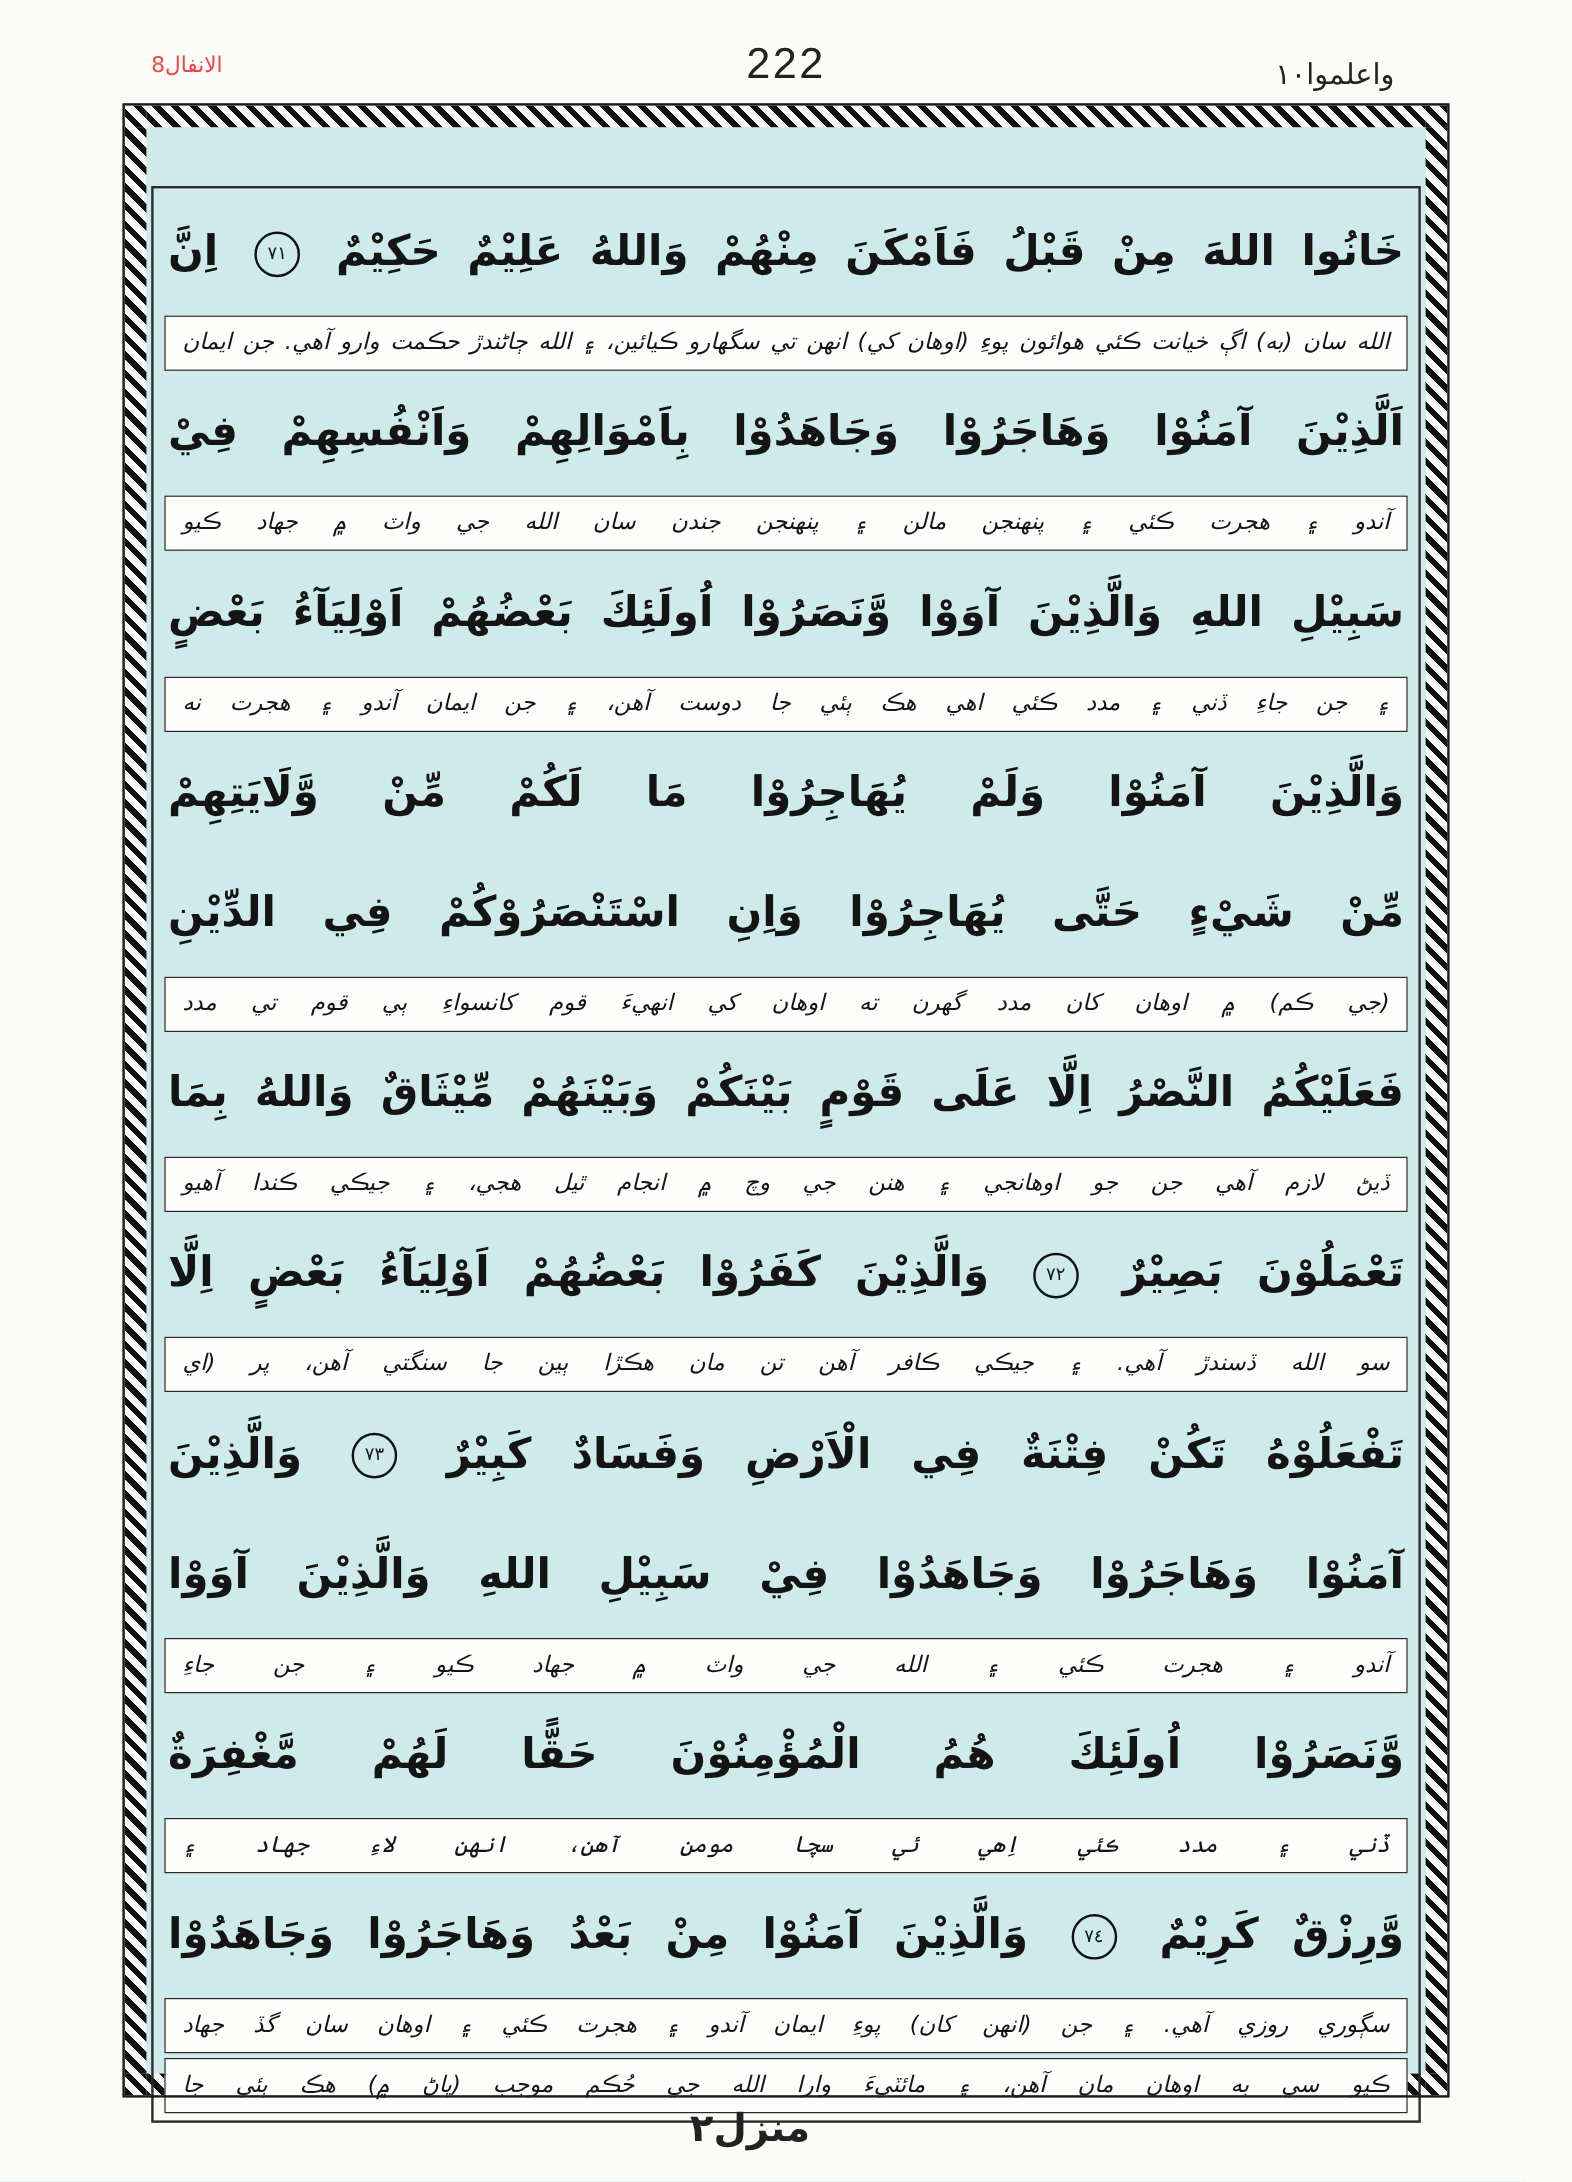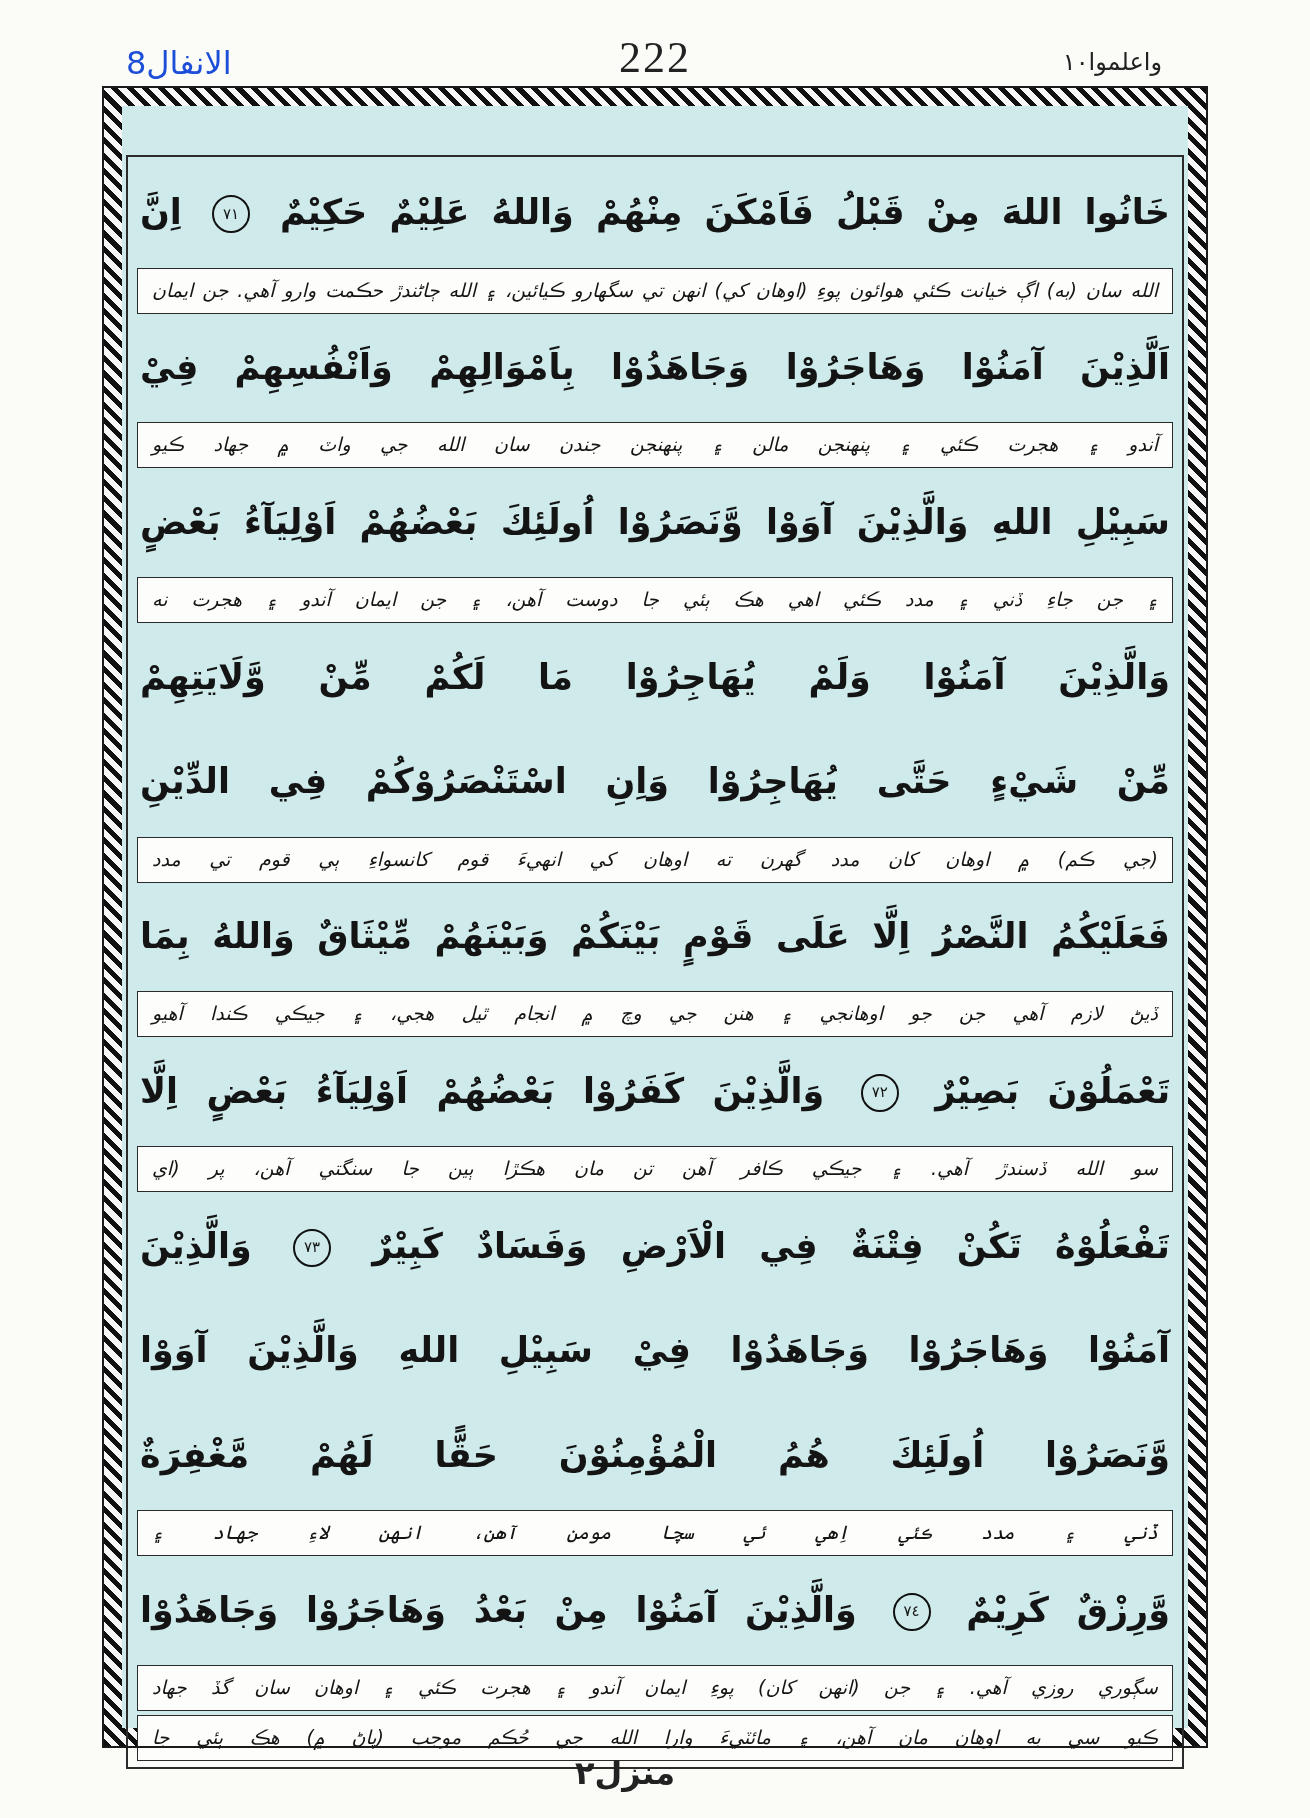--- a/index.html
+++ b/index.html
@@ -8,30 +8,30 @@
     background:#fbfbf8;
     font-family:"DejaVu Sans", sans-serif;
     color:#151515;
     position:relative;
     overflow:hidden;
   }
   .header-row { position:relative; height:88px; }
   .page-number {
     position:absolute; left:0; right:0; top:32px;
     text-align:center;
-    font-family:Liberation Serif, serif;
-    font-size:44px; letter-spacing:2px; color:#222;
+    font-family:Liberation Sans, sans-serif;
+    font-size:36px; letter-spacing:2px; color:#222;
   }
   .juz-marker {
     position:absolute; right:148px; top:48px;
     direction:rtl; font-size:24px; color:#222;
   }
   .surah-marker {
     position:absolute; left:126px; top:44px;
-    direction:rtl; font-size:32px; color:#1d4ed8;
+    direction:rtl; font-size:18px; color:#ef4444;
   }
   .frame {
     width:1102px; height:1658px;
     margin:0 auto;
     box-sizing:border-box;
     border:18px solid #111;
     border-image: repeating-linear-gradient(45deg, #101010 0 5px, #f7f7f7 5px 11px) 18;
     outline:2px solid #1a1a1a;
     background:var(--content-bg, #cfeaea);
     padding:4px;
@@ -130,20 +130,21 @@
       <div class="arabic-line">
         <div class="aline"><span>تَعْمَلُوْنَ بَصِيْرٌ</span> <span class="verse-badge">٧٢</span> <span>وَالَّذِيْنَ كَفَرُوْا بَعْضُهُمْ اَوْلِيَآءُ بَعْضٍ اِلَّا</span></div>
       </div>
       <div class="trans-line">سو الله ڏسندڙ آهي. ۽ جيڪي ڪافر آهن تن مان هڪڙا ٻين جا سنگتي آهن، پر (اي</div>
       <div class="arabic-line">
         <div class="aline"><span>تَفْعَلُوْهُ تَكُنْ فِتْنَةٌ فِي الْاَرْضِ وَفَسَادٌ كَبِيْرٌ</span> <span class="verse-badge">٧٣</span> <span>وَالَّذِيْنَ</span></div>
       </div>
       <div class="arabic-line">
         <div class="aline"><span>آمَنُوْا وَهَاجَرُوْا وَجَاهَدُوْا فِيْ سَبِيْلِ اللهِ وَالَّذِيْنَ آوَوْا</span></div>
       </div>
+      <div class="trans-line">آندو ۽ هجرت ڪئي ۽ الله جي واٽ ۾ جهاد ڪيو ۽ جن جاءِ</div>
       <div class="arabic-line">
         <div class="aline"><span>وَّنَصَرُوْا اُولَئِكَ هُمُ الْمُؤْمِنُوْنَ حَقًّا لَهُمْ مَّغْفِرَةٌ</span></div>
       </div>
       <div class="trans-line">ڏني ۽ مدد ڪئي اِهي ئي سچا مومن آهن، انهن لاءِ جهاد ۽</div>
       <div class="arabic-line">
         <div class="aline"><span>وَّرِزْقٌ كَرِيْمٌ</span> <span class="verse-badge">٧٤</span> <span>وَالَّذِيْنَ آمَنُوْا مِنْ بَعْدُ وَهَاجَرُوْا وَجَاهَدُوْا</span></div>
       </div>
       <div class="trans-line">سڳوري روزي آهي. ۽ جن (انهن کان) پوءِ ايمان آندو ۽ هجرت ڪئي ۽ اوهان سان گڏ جهاد</div>
       <div class="trans-line">ڪيو سي به اوهان مان آهن، ۽ مائٽيءَ وارا الله جي حُڪم موجب (پاڻ ۾) هڪ ٻئي جا</div>
     </div>

